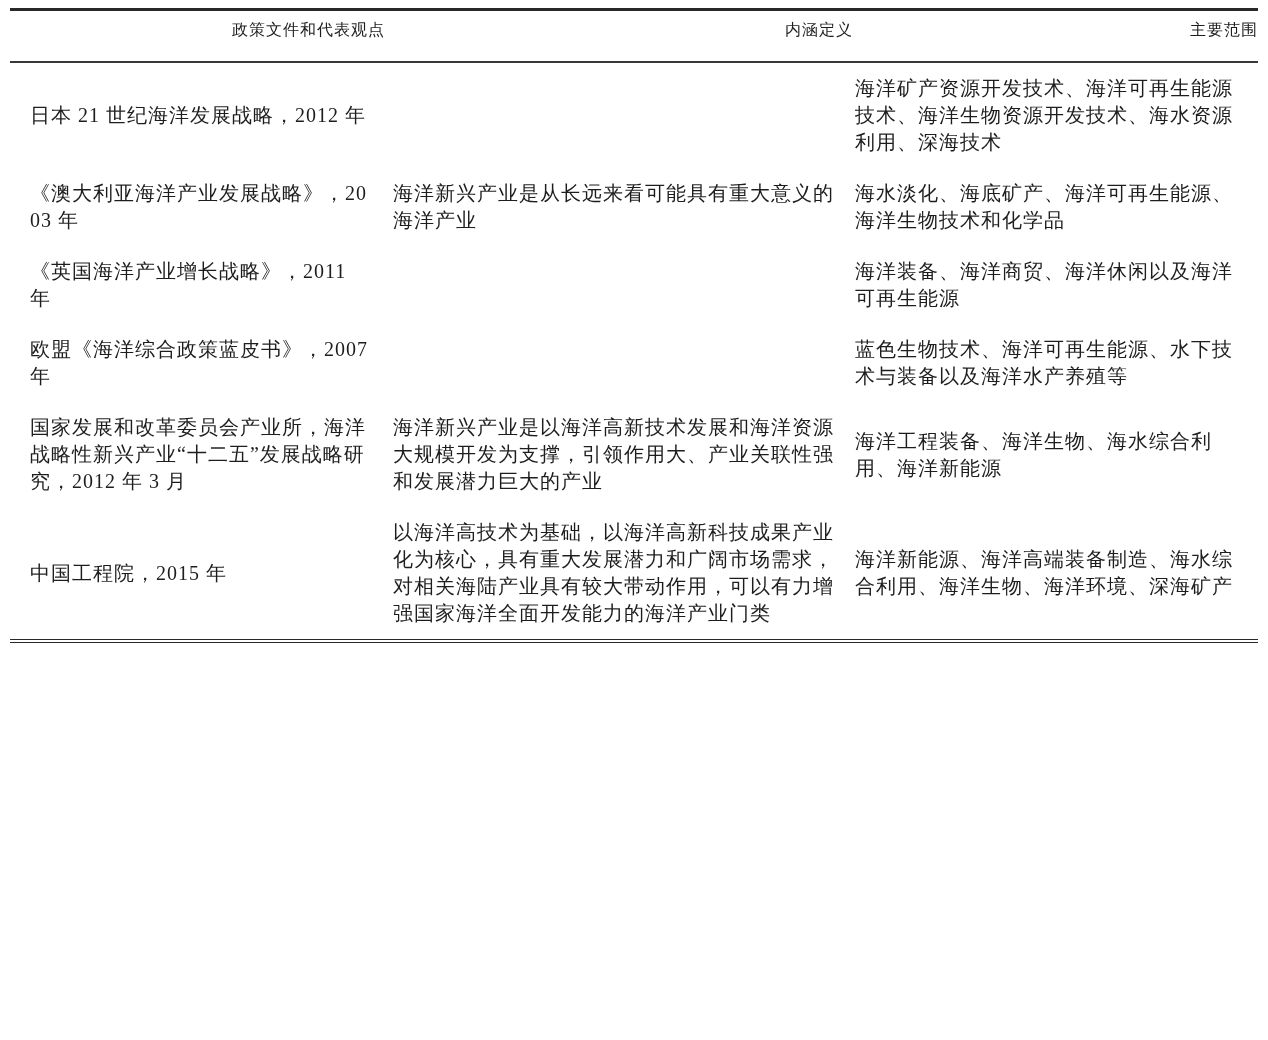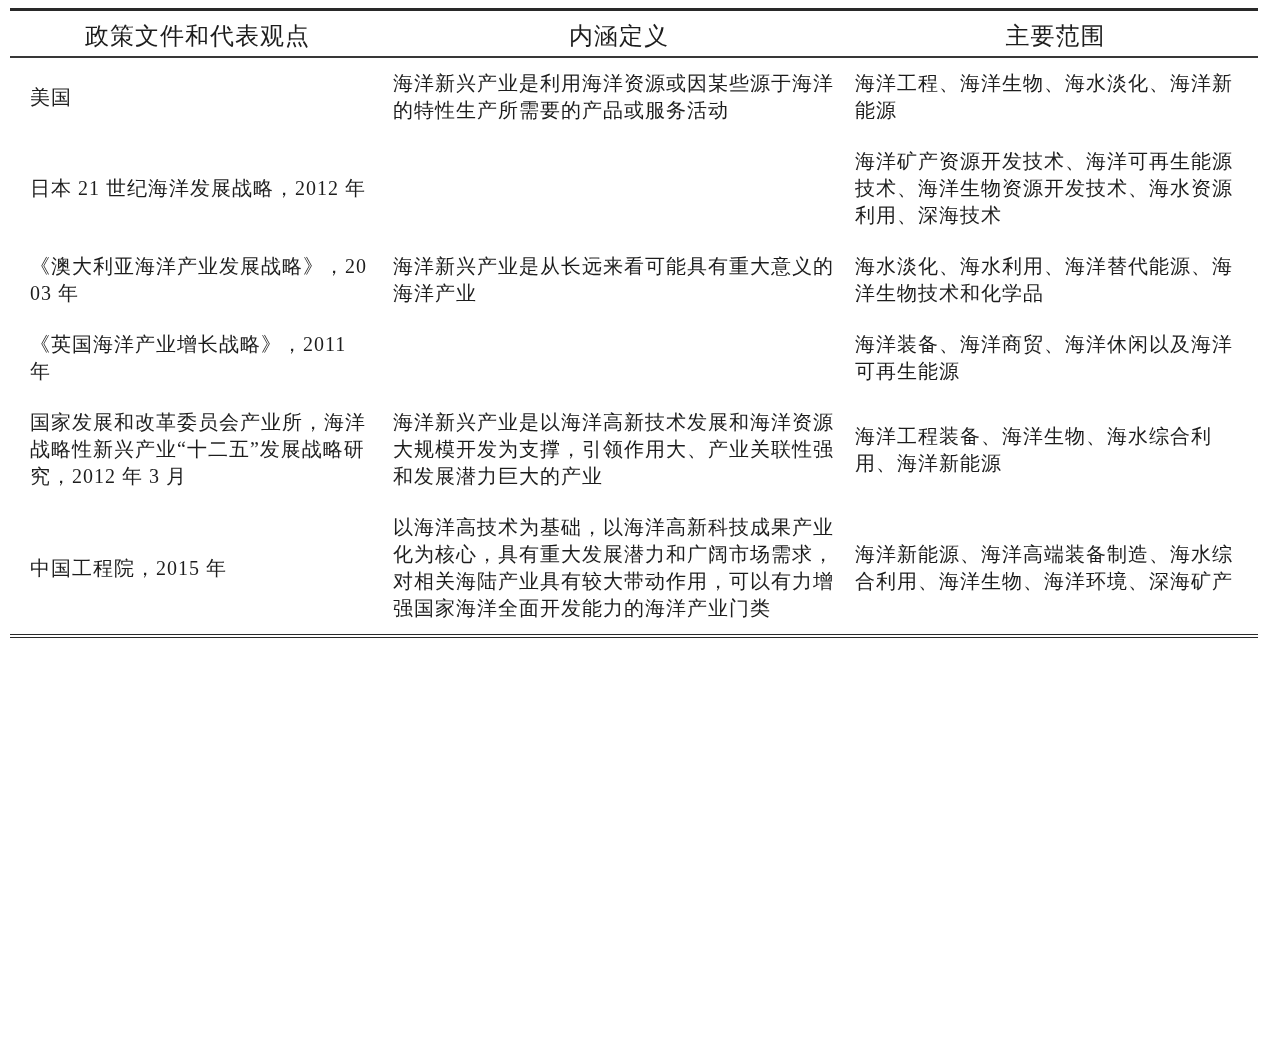--- a/index.html
+++ b/index.html
@@ -22,24 +22,24 @@
     table-layout: fixed;
     border-collapse: collapse;
     border-top: 3px solid #292929;
     border-bottom: 4px double #292929;
   }
   col.c1 { width: 375px; }
   col.c2 { width: 468px; }
   col.c3 { width: 405px; }
   th {
     font-weight: normal;
-    font-size: 24px;
+    font-size: 16px;
     letter-spacing: 1px;
-    text-align: center;
-    padding: 9px 0 4px 0;
+    text-align: right;
+    padding: 9px 0 20px 0;
     border-bottom: 2px solid #383838;
     vertical-align: middle;
   }
   td {
     font-size: 20px;
     line-height: 27px;
     letter-spacing: 1px;
     vertical-align: middle;
     padding-top: 12px;
     padding-bottom: 12px;
@@ -62,38 +62,38 @@
     </colgroup>
     <thead>
       <tr>
         <th>政策文件和代表观点</th>
         <th>内涵定义</th>
         <th>主要范围</th>
       </tr>
     </thead>
     <tbody>
       <tr>
-        <td class="c1cell">美国</td>
-        <td class="c2cell">海洋新兴产业是利用海洋资源或因某些源于海洋的特性生产所需要的产品或服务活动</td>
-        <td class="c3cell">海洋工程、海洋生物、海水淡化、海洋新能源</td>
-      </tr>
-      <tr>
         <td class="c1cell">日本 21 世纪海洋发展战略，2012 年</td>
         <td class="c2cell"></td>
         <td class="c3cell">海洋矿产资源开发技术、海洋可再生能源技术、海洋生物资源开发技术、海水资源利用、深海技术</td>
       </tr>
       <tr>
         <td class="c1cell">《澳大利亚海洋产业发展战略》，2003 年</td>
         <td class="c2cell">海洋新兴产业是从长远来看可能具有重大意义的海洋产业</td>
-        <td class="c3cell">海水淡化、海水利用、海洋替代能源、海洋生物技术和化学品</td>
+        <td class="c3cell">海水淡化、海底矿产、海洋可再生能源、海洋生物技术和化学品</td>
       </tr>
       <tr>
         <td class="c1cell">《英国海洋产业增长战略》，2011 年</td>
         <td class="c2cell"></td>
         <td class="c3cell">海洋装备、海洋商贸、海洋休闲以及海洋可再生能源</td>
+      </tr>
+      <tr>
+        <td class="c1cell">欧盟《海洋综合政策蓝皮书》，2007 年</td>
+        <td class="c2cell"></td>
+        <td class="c3cell">蓝色生物技术、海洋可再生能源、水下技术与装备以及海洋水产养殖等</td>
       </tr>
       <tr>
         <td class="c1cell">国家发展和改革委员会产业所，海洋战略性新兴产业“十二五”发展战略研究，2012 年 3 月</td>
         <td class="c2cell">海洋新兴产业是以海洋高新技术发展和海洋资源大规模开发为支撑，引领作用大、产业关联性强和发展潜力巨大的产业</td>
         <td class="c3cell">海洋工程装备、海洋生物、海水综合利用、海洋新能源</td>
       </tr>
       <tr>
         <td class="c1cell">中国工程院，2015 年</td>
         <td class="c2cell">以海洋高技术为基础，以海洋高新科技成果产业化为核心，具有重大发展潜力和广阔市场需求，对相关海陆产业具有较大带动作用，可以有力增强国家海洋全面开发能力的海洋产业门类</td>
         <td class="c3cell">海洋新能源、海洋高端装备制造、海水综合利用、海洋生物、海洋环境、深海矿产</td>

